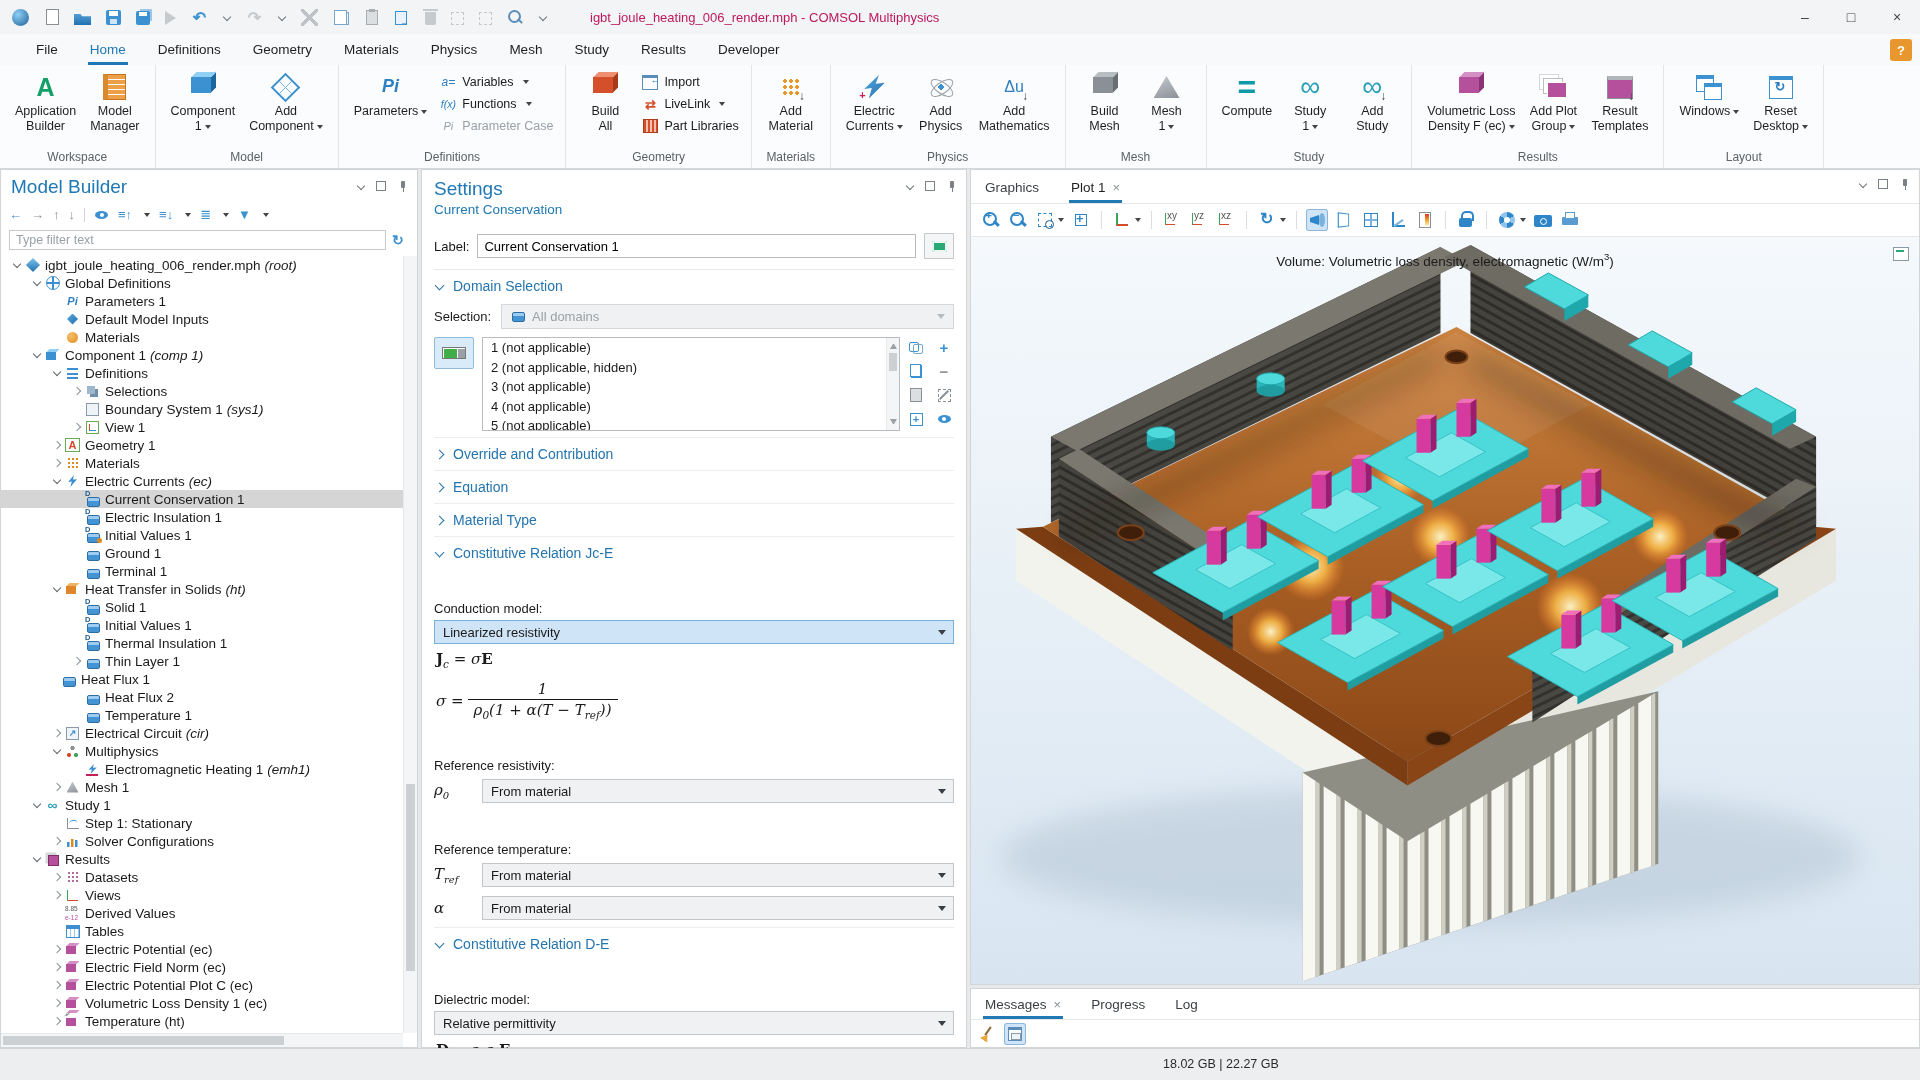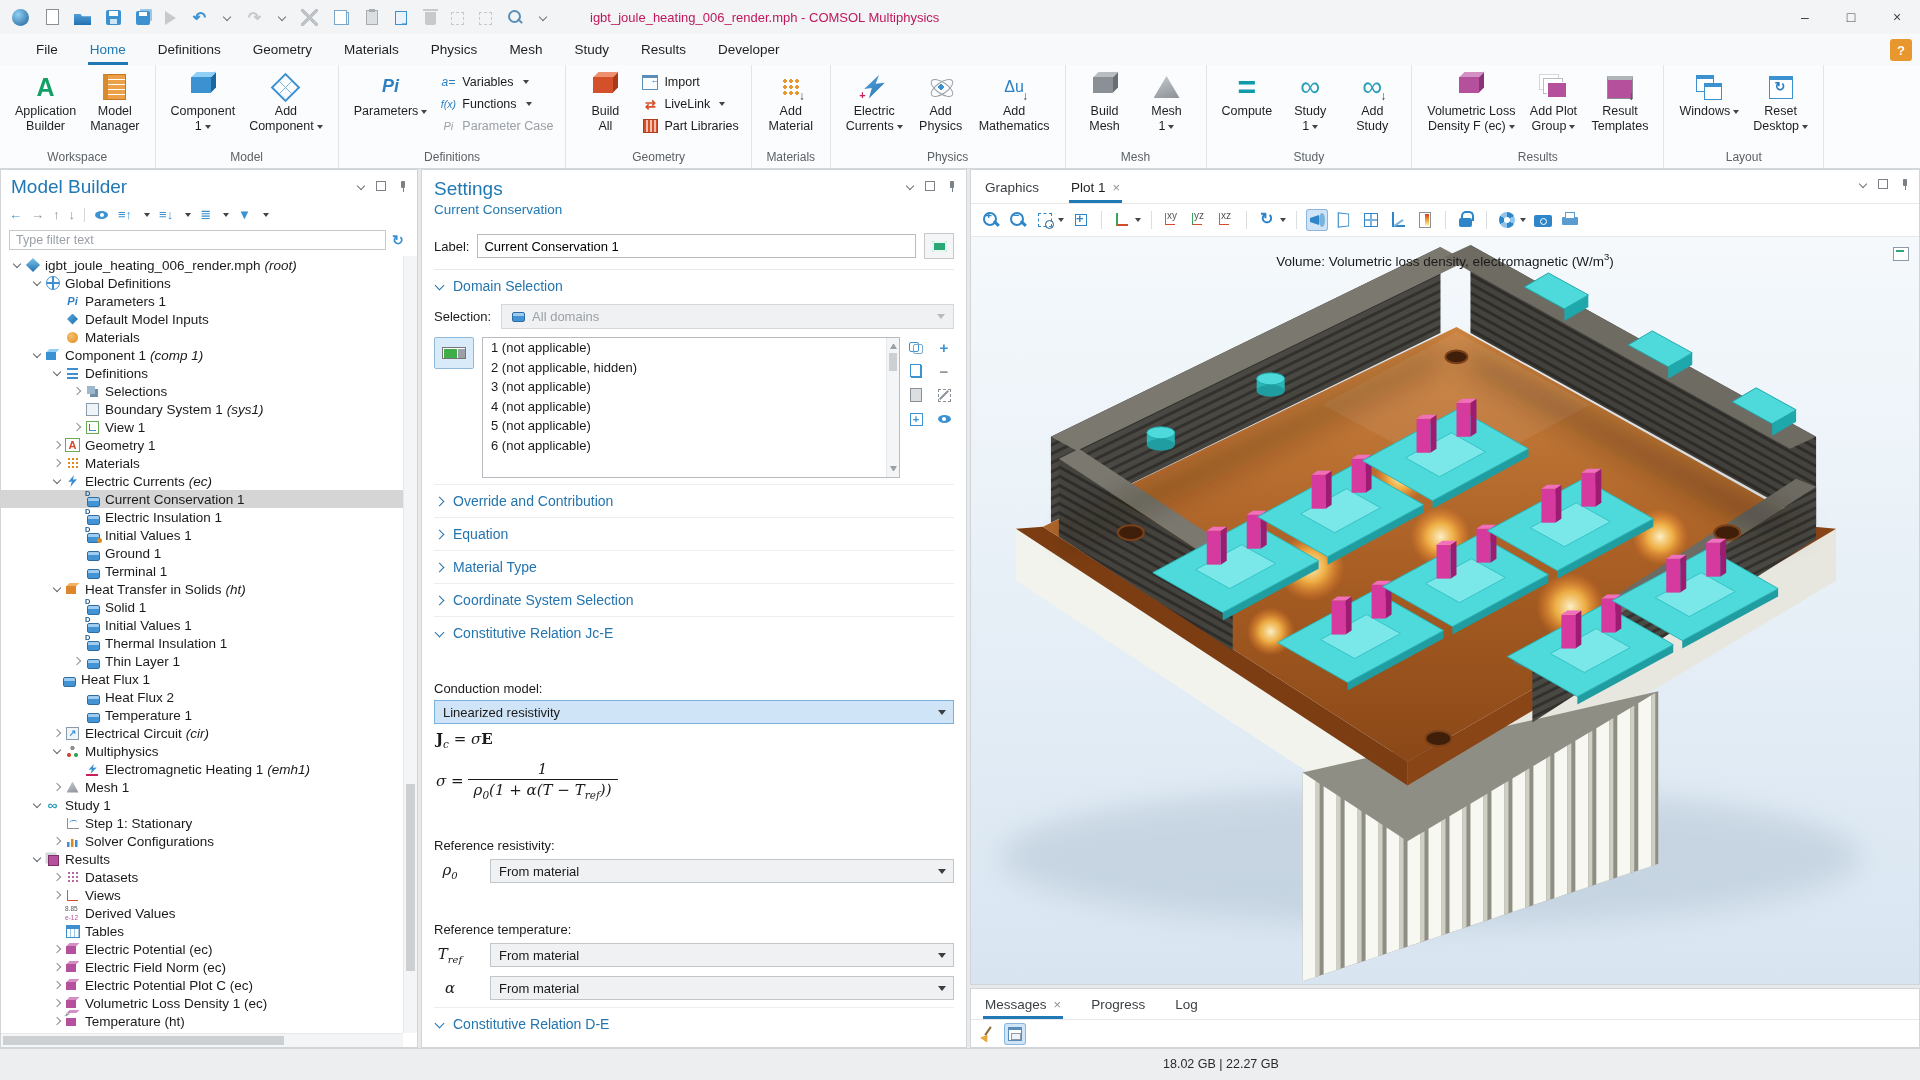--- a/index.html
+++ b/index.html
@@ -195,21 +195,21 @@
 .sel-combo { flex:1; height:25px; background:#f0f1f2; border:1px solid #d5d8da; display:flex; align-items:center; gap:6px; padding:0 8px; color:#9aa0a6; }
 .sel-combo .i-box::before { position:static; display:block; }
 .combo { height:24px; background:#f0f1f2; border:1px solid #c2c6c9; display:flex; align-items:center; padding:0 8px; flex:1; position:relative; }
 .combo .car { position:absolute; right:7px; top:9px; width:0; height:0; border-left:4px solid transparent; border-right:4px solid transparent; border-top:5px solid #3a3f44; }
 .combo.hl { background:#cfe4f7; border-color:#7ab0dc; }
 .domwrap { display:flex; gap:8px; padding-bottom:6px; }
 .toggle-btn { width:40px; height:32px; background:#d9eaf8; border:1px solid #90bade; border-radius:2px; display:flex; align-items:center; justify-content:center; flex:none; }
 .switch { width:24px; height:12px; border:1px solid #777; background:#fff; display:flex; align-items:center; }
 .switch::before { content:""; width:13px; height:9px; background:#3fae49; margin-left:1px; }
 .switch::after { content:""; width:7px; height:9px; background:#9aa0a6; margin-left:1px; }
-.dlist { flex:1; border:1px solid #b8bcc0; background:#fff; height:141px; position:relative; overflow:hidden; }
+.dlist { flex:1; border:1px solid #b8bcc0; background:#fff; height:94px; position:relative; overflow:hidden; }
 .dlist .drow { padding-left:8px; line-height:19.5px; font-size:13px; }
 .dscroll { position:absolute; right:0; top:0; bottom:0; width:13px; background:#f4f5f6; border-left:1px solid #e6e8ea; }
 .dscroll .vthumb { top:15px; height:18px; }
 .dsarr { position:absolute; left:3px; width:7px; height:7px; }
 .dsarr.up { top:4px; border-left:3.5px solid transparent; border-right:3.5px solid transparent; border-bottom:5px solid #9aa0a6; }
 .dsarr.dn { bottom:4px; border-left:3.5px solid transparent; border-right:3.5px solid transparent; border-top:5px solid #9aa0a6; }
 .liststack { display:grid; grid-template-columns:18px 18px; gap:8px 10px; align-content:start; padding-top:2px; }
 .ls { width:16px; height:16px; position:relative; display:flex; align-items:center; justify-content:center; color:#3c91d0; font-size:15px; font-weight:bold; }
 .ls-gray { color:#8a9096; }
 .ls-copy::before { content:""; width:9px; height:11px; border:1px solid #3c91d0; background:#eaf3fb; }
@@ -223,21 +223,21 @@
 .ls-eye::after { content:""; position:absolute; width:4px; height:4px; border-radius:50%; background:#fff; }
 .ls-chain::before { content:""; width:8px; height:8px; border:1.6px solid #3c91d0; border-radius:2px; margin-right:-3px; }
 .ls-chain::after { content:""; width:8px; height:8px; border:1.6px solid #7aa7cc; border-radius:2px; margin-left:-3px; margin-top:4px; }
 .eq { font-family:"DejaVu Serif",serif; font-style:italic; font-size:15px; padding:6px 0 4px 2px; }
 .eq b { font-style:normal; font-weight:bold; font-family:"DejaVu Serif",serif; }
 .eq sub { font-size:10.5px; }
 .fracwrap { display:flex; align-items:center; gap:4px; }
 .frac { display:inline-flex; flex-direction:column; align-items:center; }
 .frac .num { padding:0 4px; line-height:1.25; }
 .frac .den { border-top:1.3px solid #1a1a1a; padding:1px 6px 0; line-height:1.3; }
-.paramrow { display:flex; align-items:center; gap:24px; padding:2px 0 7px;text-align:center; }
+.paramrow { display:flex; align-items:center; gap:16px; padding:2px 0 7px; }
 .paramrow .sym { width:32px; font-family:"DejaVu Serif",serif; font-style:italic; font-size:15px; flex:none; }
 .paramrow .sym sub { font-size:10px; }
 
 
 #graphics { left:970px; top:169px; width:950px; height:816px; }
 .gtabs { height:33px; display:flex; align-items:flex-end; padding-left:12px; gap:28px; position:relative; background:#fff; }
 .gtab { padding:6px 2px 8px; font-size:13.5px; color:#3a3f44; position:relative; display:flex; align-items:center; gap:7px; }
 .gtab.active { color:#1f1f1f; }
 .gtab.active::after { content:""; position:absolute; left:0; right:0; bottom:0; height:3px; background:#2078b4; }
 .tabclose { color:#8a9096; font-size:13px; }
@@ -911,24 +911,20 @@
           <span class="chev-closed"></span>
           <span>Override and Contribution</span>
         </div>
         <div class="shead">
           <span class="chev-closed"></span>
           <span>Equation</span>
         </div>
         <div class="shead">
           <span class="chev-closed"></span>
           <span>Material Type</span>
-        </div>
-        <div class="shead">
-          <span class="chev-closed"></span>
-          <span>Coordinate System Selection</span>
         </div>
       </div>
     <div class="shead">
       <span class="chev-open"></span>
       <span>Constitutive Relation Jc-E</span>
     </div>
     <div class="fldlabel">Conduction model:</div>
     <div class="combo hl">
       <span>Linearized resistivity</span>
         <span class="car"></span>

